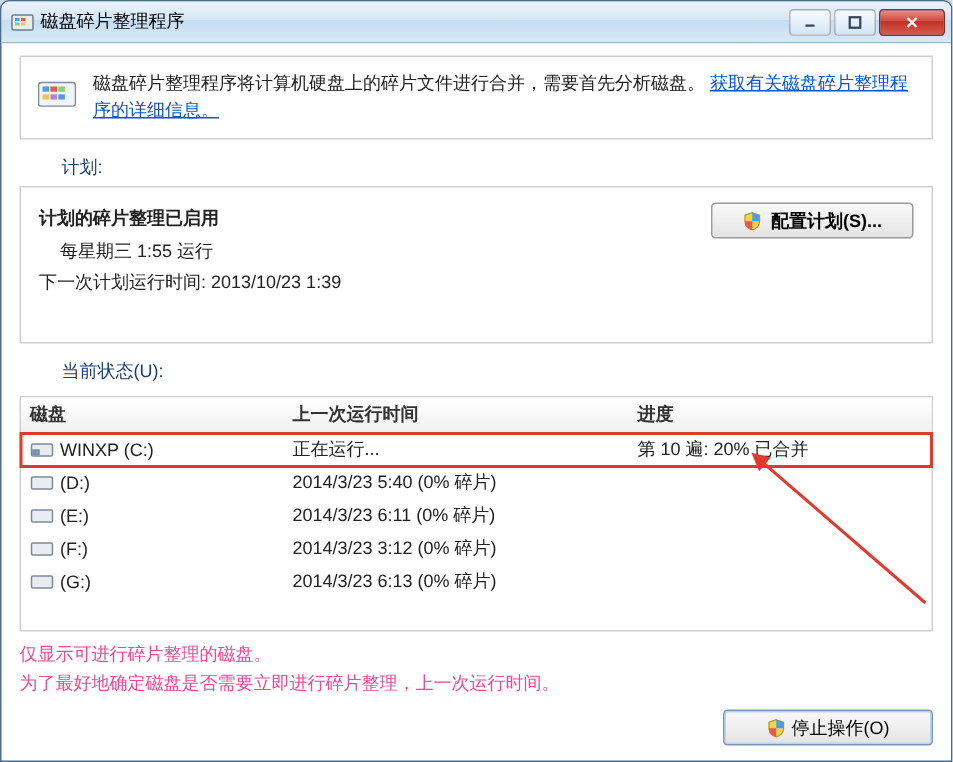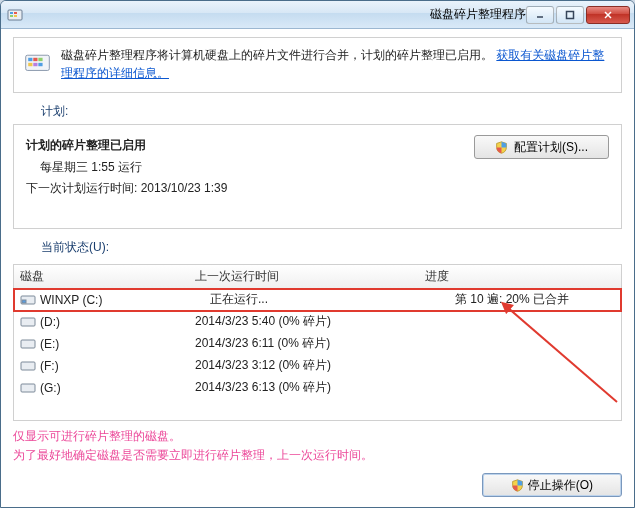--- a/index.html
+++ b/index.html
@@ -10,21 +10,21 @@
     display: flex; flex-direction: column;
     box-shadow: 0 0 6px rgba(0,0,0,0.2);
   }
   .titlebar {
     height: 28px;
     background: linear-gradient(to bottom,#eaf3fb 0%, #d7e7f5 45%, #c5dcf0 46%, #d9e9f7 100%);
     border-bottom: 1px solid #9cb7d1;
     display: flex; align-items: center; padding: 0 4px 0 6px;
     border-radius: 5px 5px 0 0;
   }
-  .titlebar .title { font-size: 12px; color: #000; margin-left: 4px; flex: 1; text-align: right; }
+  .titlebar .title { font-size: 12px; color: #000; margin-left: 4px; flex: 1; }
   .win-btns { display: flex; gap: 2px; }
   .win-btn {
     width: 28px; height: 18px; border-radius: 3px;
     border: 1px solid rgba(0,0,0,0.25);
     background: linear-gradient(to bottom,#f6fbff,#d2e5f5);
     display: flex; align-items: center; justify-content: center;
   }
   .win-btn.close {
     width: 44px;
     background: linear-gradient(to bottom,#e98b83,#cf4b3f 45%,#c03327 46%,#d85a4e);
@@ -50,47 +50,46 @@
     border: 1px solid #d0d0d0; padding: 10px 12px 28px 12px;
     display:flex; gap:10px;
   }
   .sched-left { flex:1; line-height:1.8; }
   .sched-left .bold { font-weight:600; }
   .sched-left .indent { padding-left:14px; }
   .config-btn {
     height:24px; padding:0 20px; font-size:12px;
     background: linear-gradient(to bottom,#f9f9f9,#e4e4e4);
     border:1px solid #9a9a9a; border-radius:3px;
-    display:flex; align-items:center; gap:6px; cursor:pointer;
+    display:flex; align-items:center; gap:6px; cursor:pointer;font-weight:bold;
   }
   .config-btn svg, .stop-btn svg { width:13px; height:13px; }
 
   .status-box {
     border:1px solid #d0d0d0; margin-top:4px;
     flex:1; display:flex; flex-direction:column; position:relative;
     min-height: 0;
   }
   .table-head, .table-row {
     display:flex; align-items:center; height:22px; padding:0 6px;
   }
   .table-head {
     background: linear-gradient(to bottom,#ffffff,#f0f0f0);
-    border-bottom:1px solid #dcdcdc; font-weight:400; color:#333;
+    border-bottom:1px solid #dcdcdc; font-weight:700; color:#333;
     height:24px;
     justify-content:flex-end;
   }
   .table-head .col { border-right: 0px solid #e0e0e0; }
   .col-disk { width: 175px; display:flex; align-items:center; gap:4px; }
   .col-last { width: 230px; }
   .col-prog { flex:1; }
   .table-row { border-bottom:0; }
   .row-highlight {
     outline: 2px solid #e03a2f; outline-offset:-1px;
     position:relative;
-    gap:15px;
   }
   .disk-ico { width:16px; height:12px; }
   .disk-ico rect { fill:#e9edf2; stroke:#7d8a99; stroke-width:1;}
   .disk-ico .bar { fill:#5a9de0; }
 
   .arrow-annot {
     position:absolute; pointer-events:none;
   }
 
   .note { margin-top:6px; line-height:1.6; color:#ec4899; }
@@ -148,21 +147,21 @@
       <svg width="32" height="32" viewBox="0 0 32 32">
         <rect x="2" y="8" width="28" height="18" rx="2" fill="#f1f4f8" stroke="#7a8aa0"></rect>
         <rect x="5" y="11" width="5" height="4" fill="#4f9ee3"></rect>
         <rect x="11" y="11" width="5" height="4" fill="#e45a4f"></rect>
         <rect x="17" y="11" width="5" height="4" fill="#8fcf6b"></rect>
         <rect x="5" y="17" width="5" height="4" fill="#f0c64b"></rect>
         <rect x="11" y="17" width="5" height="4" fill="#b77fe0"></rect>
         <rect x="17" y="17" width="5" height="4" fill="#4f9ee3"></rect>
       </svg>
       <div class="info-text">
-        <span>磁盘碎片整理程序将计算机硬盘上的碎片文件进行合并，计划的碎片整理已启用。</span>
+        <span>磁盘碎片整理程序将计算机硬盘上的碎片文件进行合并，需要首先分析磁盘。</span>
         <a>获取有关磁盘碎片整理程序的详细信息。</a>
       </div>
     </div>
 
     <div class="section-label">计划:</div>
 
     <div class="schedule-box">
       <div class="sched-left">
         <div class="bold">计划的碎片整理已启用</div>
         <div class="indent">每星期三   1:55 运行</div>

